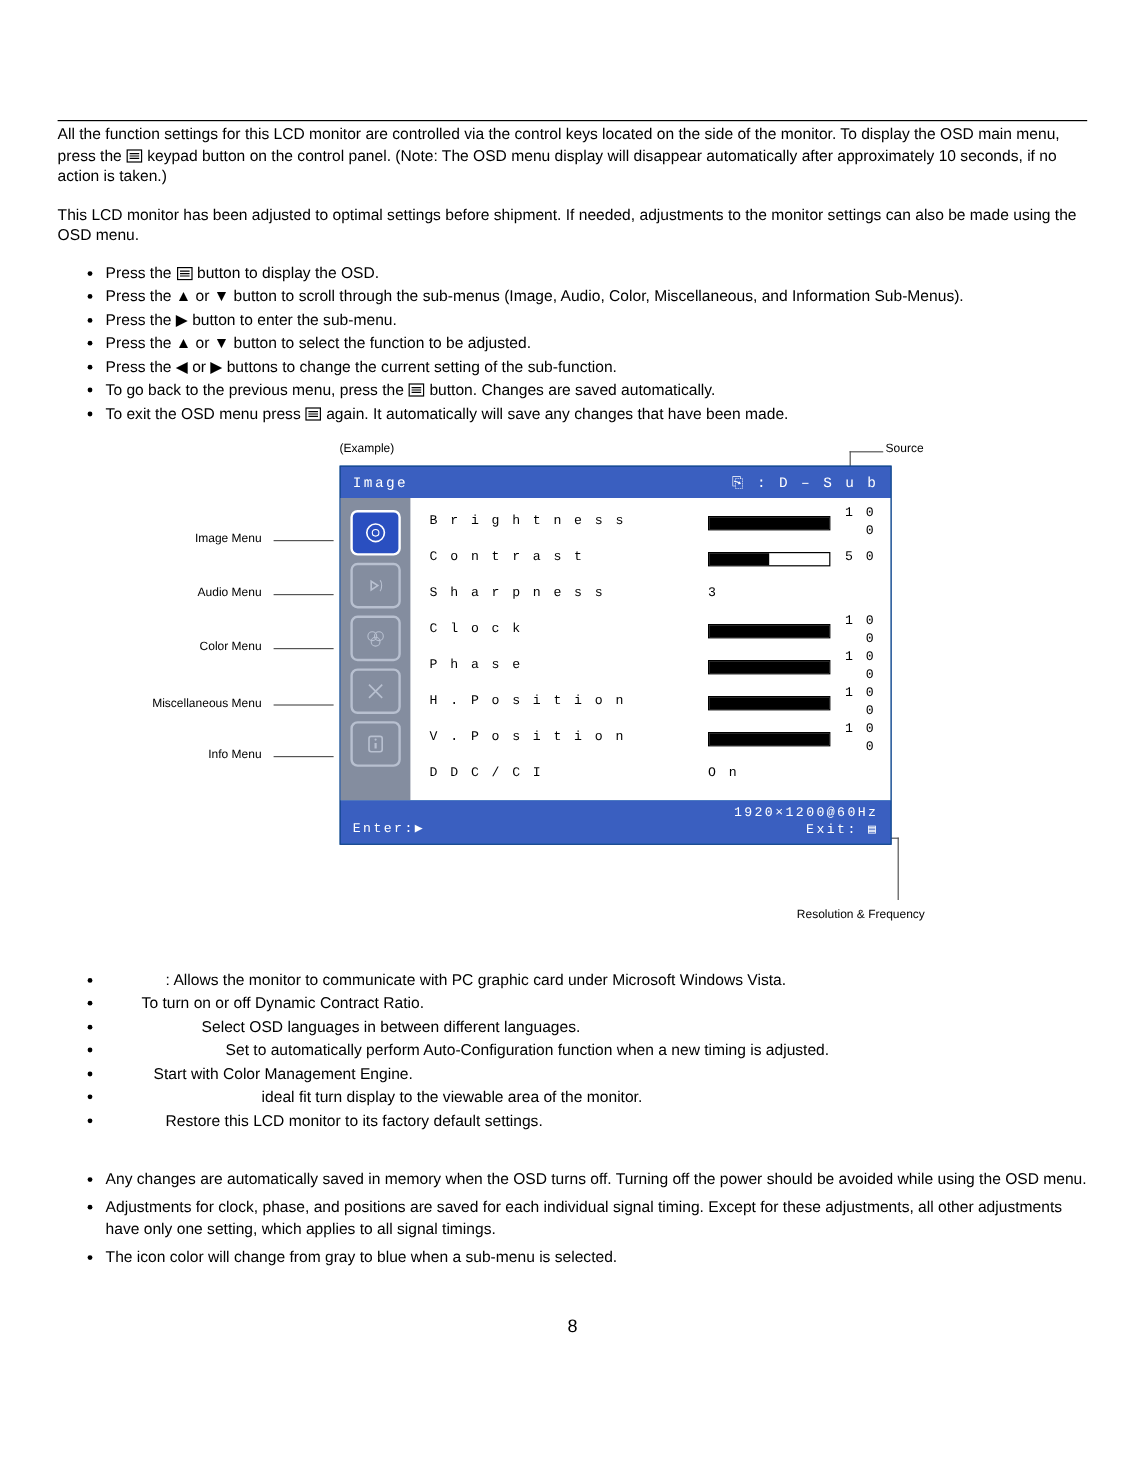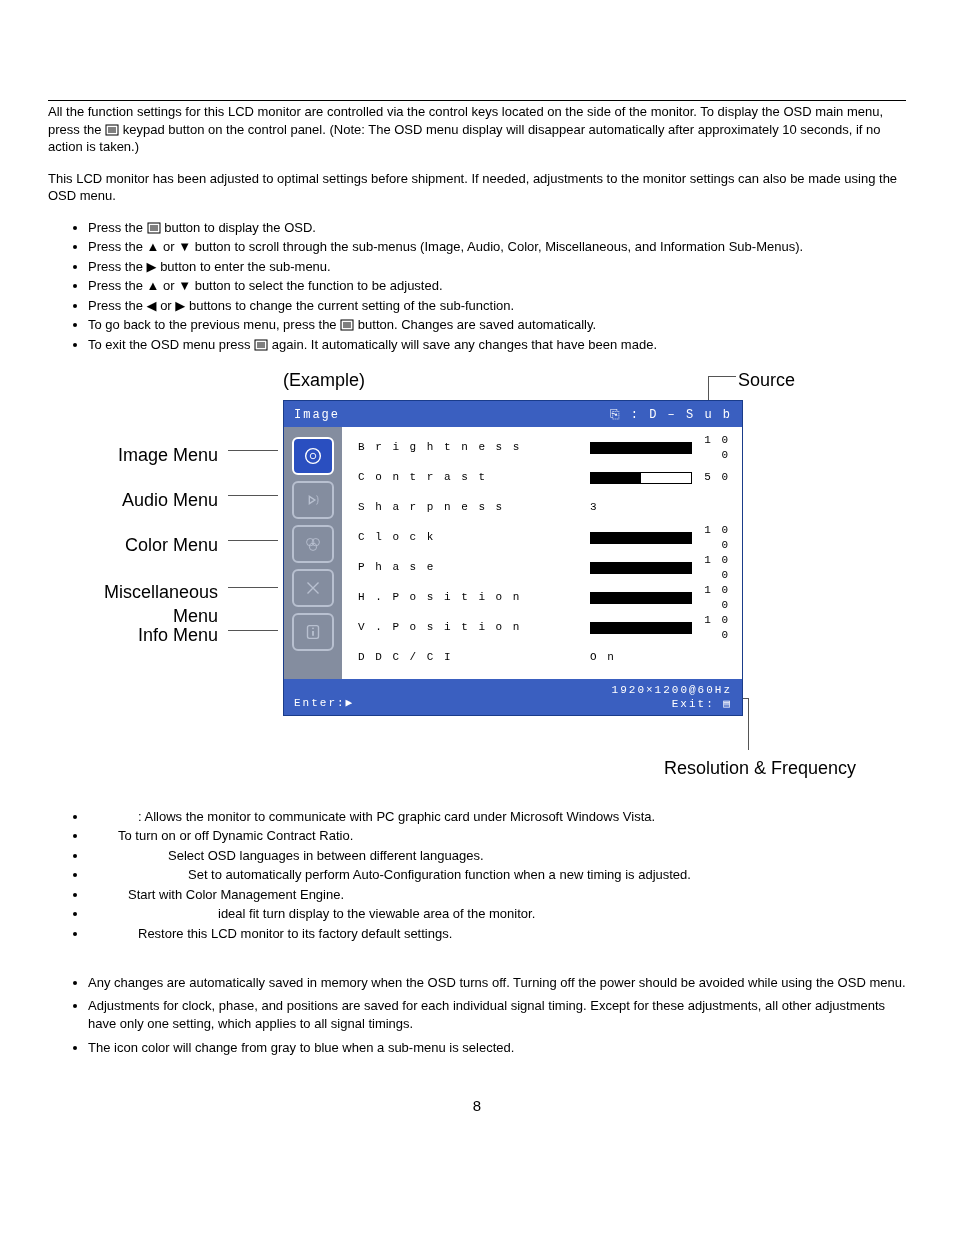--- a/index.html
+++ b/index.html
@@ -24,32 +24,32 @@
   svg.inline-icon { vertical-align: -2px; }
 
   
   .osd-wrap {
     position: relative;
     margin: 8px 0 30px 0;
     height: 410px;
   }
   .osd-wrap .lbl {
     position: absolute;
-    font-size: 18px;
+    font-size: 10px;
     text-align: right;
   }
   .osd-wrap .line {
     position: absolute;
     background: #555;
   }
 
   .osd {
     position: absolute;
     left: 235px;
-    top: 32px;
+    top: 20px;
     width: 458px;
     border: 1px solid #1a3c8a;
     background: #0369a1;
     font-family: "Courier New", monospace;
   }
   .osd-header {
     background: #3a5fc0;
     color: #fff;
     font-size: 12px;
     letter-spacing: 2px;

